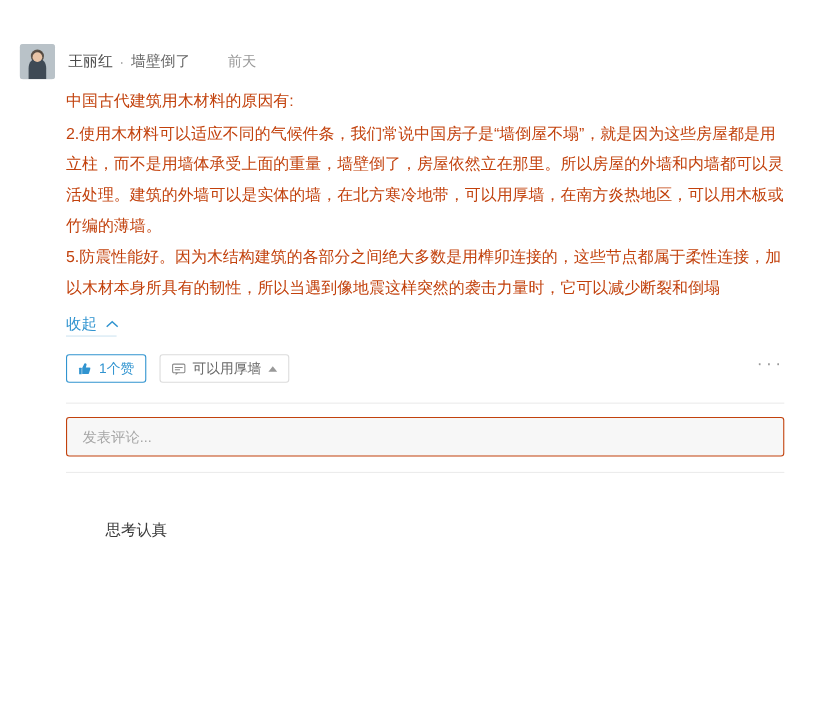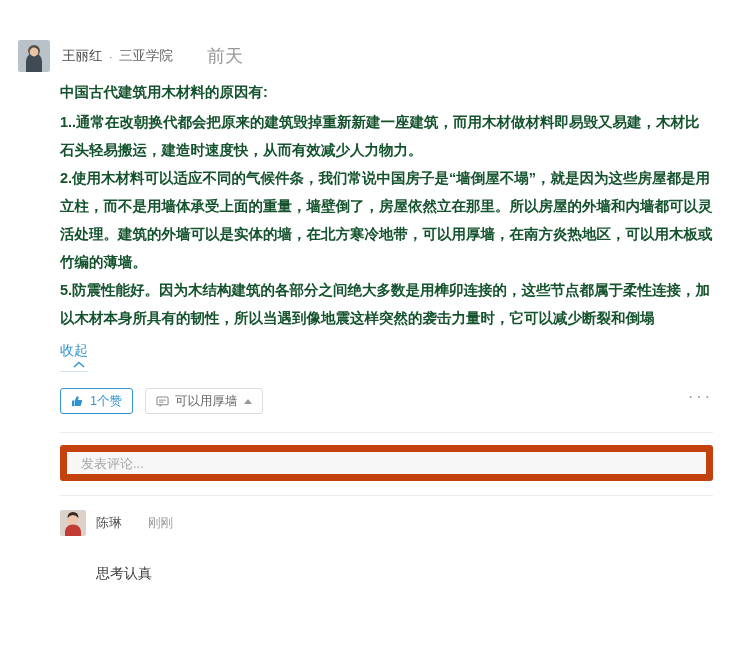--- a/index.html
+++ b/index.html
@@ -57,29 +57,28 @@
   .dot-sep {
     margin: 0 6px;
     color: #999999;
   }
   .school {
     color: #666666;
   }
   .time-ago {
     margin-left: 34px;
     color: #999999;
-    font-size: 18px;
+    font-size: 13px;
   }
   
   .post-body {
     padding: 8px 26px 0 60px;
     font-size: 14.5px;
     line-height: 28px;
-    color: #14532d;
-    font-weight: bold;
+    color: #c2410c;
   }
   .post-body p {
     margin: 0;
   }
   .post-body p.first {
     margin-bottom: 2px;
   }
   
   .collapse-row {
     padding: 10px 0 0 60px;
@@ -87,21 +86,20 @@
     align-items: center;
   }
   .collapse-link {
     color: #3194d0;
     font-size: 14px;
     display: inline-flex;
     align-items: center;
     cursor: pointer;
     border-bottom: 1px solid #cfe5f2;
     padding-bottom: 1px;
-    flex-direction: column;
   }
   .chev {
     display: inline-block;
     margin-left: 8px;
     width: 10px;
     height: 10px;
     position: relative;
   }
   .chev svg { display:block; }
   
@@ -169,21 +167,21 @@
     color: #444444;
   }
   .comment-input-wrap {
     margin: 12px 26px 0 60px;
   }
   .comment-input {
     width: 100%;
     height: 36px;
     box-sizing: border-box;
     background: #f7f7f7;
-    border: 7px solid #c2410c;
+    border: 1px solid #c2410c;
     border-radius: 3px;
     padding: 0 14px;
     font-size: 13px;
     color: #9a9a9a;
     font-family: "Liberation Sans", sans-serif;
     outline: none;
   }
   .comment-input::placeholder { color: #a6a6a6; }
   .comment-divider {
     margin: 14px 26px 0 60px;
@@ -233,28 +231,27 @@
         <rect width="32" height="32" fill="#b9c2c8"></rect>
         <circle cx="16" cy="11" r="6" fill="#5b5148"></circle>
         <path d="M16 13 c5 0 8 4 8 9 v10 h-16 v-10 c0-5 3-9 8-9z" fill="#3f4a55"></path>
         <circle cx="16" cy="12" r="4.4" fill="#e8c3a6"></circle>
         <path d="M11 9 q5 -4 10 0 q-2 -5 -10 0z" fill="#4a3c30"></path>
       </svg>
     </div>
     <div class="author-line">
       <span class="author-name">王丽红</span>
       <span class="dot-sep">·</span>
-      <span class="school">三亚学院</span>
+      <span class="school">墙壁倒了</span>
       <span class="time-ago">前天</span>
     </div>
   </div>
 
   <div class="post-body">
     <p class="first">中国古代建筑用木材料的原因有:</p>
-    <p>1..通常在改朝换代都会把原来的建筑毁掉重新新建一座建筑，而用木材做材料即易毁又易建，木材比石头轻易搬运，建造时速度快，从而有效减少人力物力。</p>
     <p>2.使用木材料可以适应不同的气候件条，我们常说中国房子是“墙倒屋不塌”，就是因为这些房屋都是用立柱，而不是用墙体承受上面的重量，墙壁倒了，房屋依然立在那里。所以房屋的外墙和内墙都可以灵活处理。建筑的外墙可以是实体的墙，在北方寒冷地带，可以用厚墙，在南方炎热地区，可以用木板或竹编的薄墙。</p>
     <p>5.防震性能好。因为木结构建筑的各部分之间绝大多数是用榫卯连接的，这些节点都属于柔性连接，加以木材本身所具有的韧性，所以当遇到像地震这样突然的袭击力量时，它可以减少断裂和倒塌</p>
   </div>
 
   <div class="collapse-row">
     <span class="collapse-link">
       <span>收起</span>
       <span class="chev">
         <svg width="12" height="10" viewBox="0 0 12 10">
           <path d="M1 7 L6 2.5 L11 7" fill="none" stroke="#3194d0" stroke-width="1.4"></path>
@@ -291,28 +288,16 @@
   <div class="divider"></div>
 
 
   <div class="comment-input-wrap">
     <input class="comment-input" type="text" placeholder="发表评论..." style="">
   </div>
 
   <div class="comment-divider"></div>
 
   <div class="comment-item">
-    <div class="comment-head">
-      <div class="comment-avatar">
-        <svg width="26" height="26" viewBox="0 0 26 26">
-          <rect width="26" height="26" fill="#dcd2cc"></rect>
-          <circle cx="13" cy="9.5" r="5.2" fill="#f0c4ae"></circle>
-          <path d="M7.5 8 q5.5 -6 11 0 q0 -6 -5.5 -6 q-5.5 0 -5.5 6z" fill="#3a2b22"></path>
-          <path d="M13 14.5 c5 0 8 3.5 8 7.5 v4 h-16 v-4 c0-4 3-7.5 8-7.5z" fill="#c23b34"></path>
-        </svg>
-      </div>
-      <span class="comment-author">陈琳</span>
-      <span class="comment-time">刚刚</span>
-    </div>
     <div class="comment-text">思考认真</div>
   </div>
 
 </div>
 
 </body></html>

